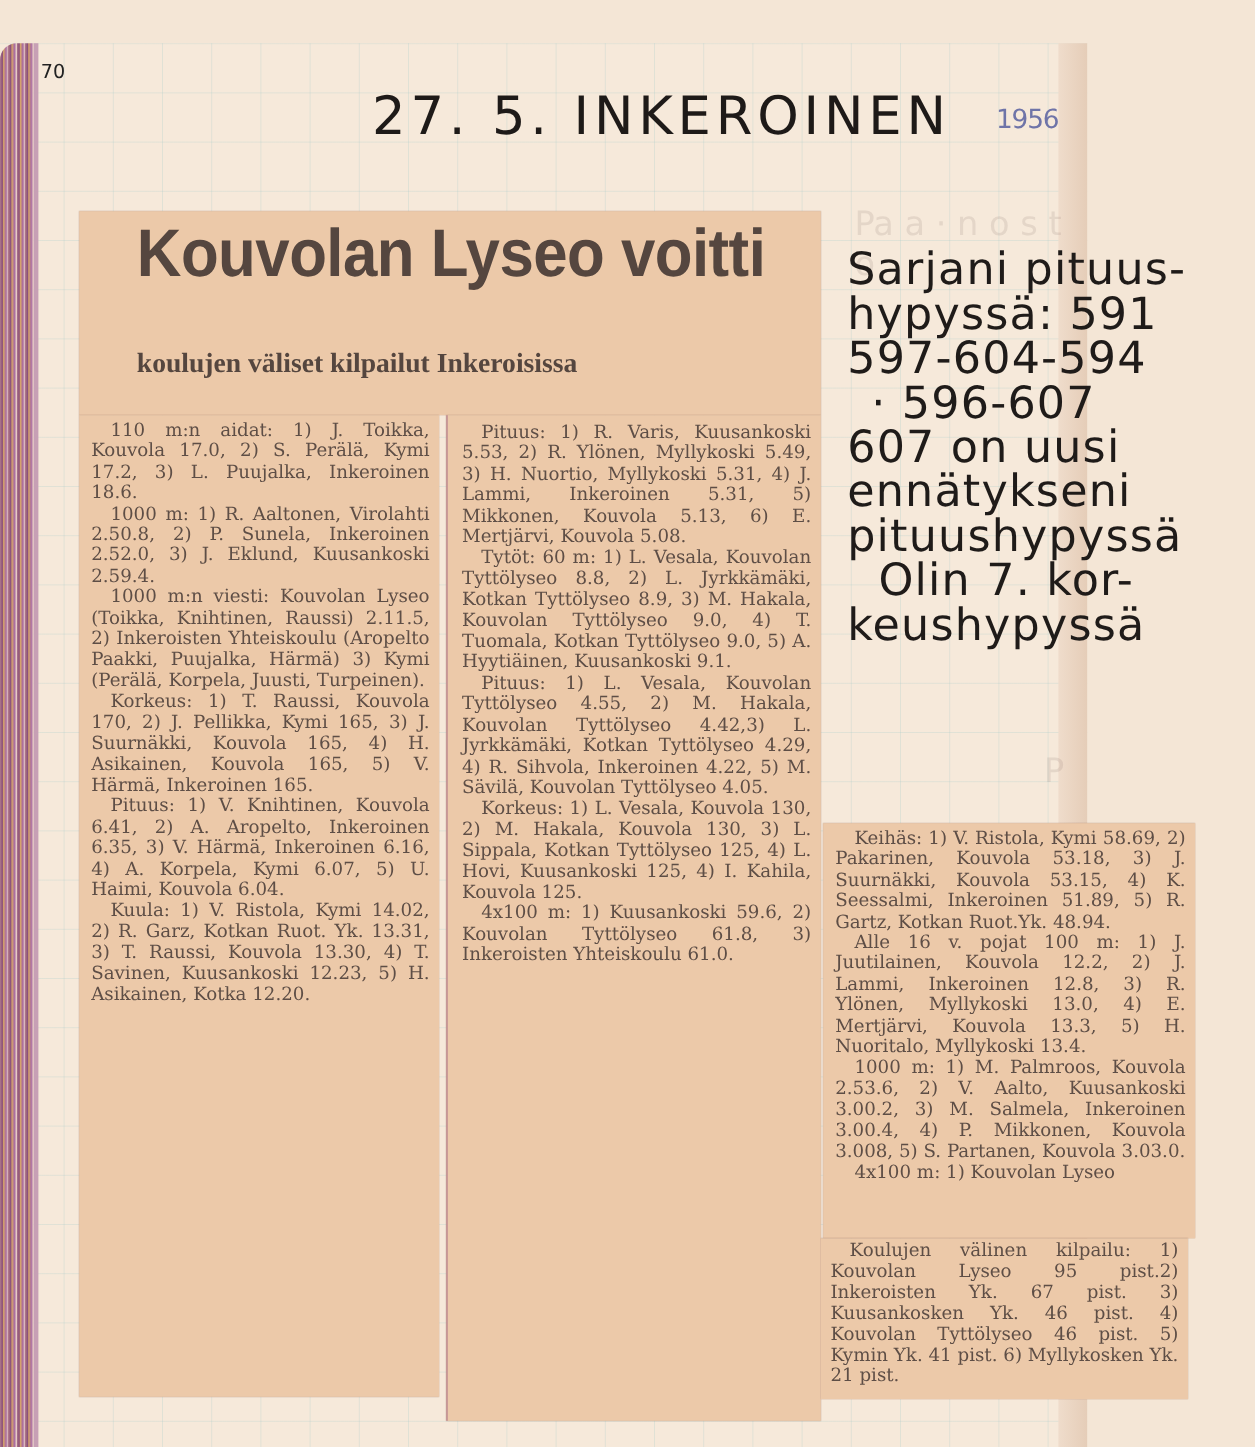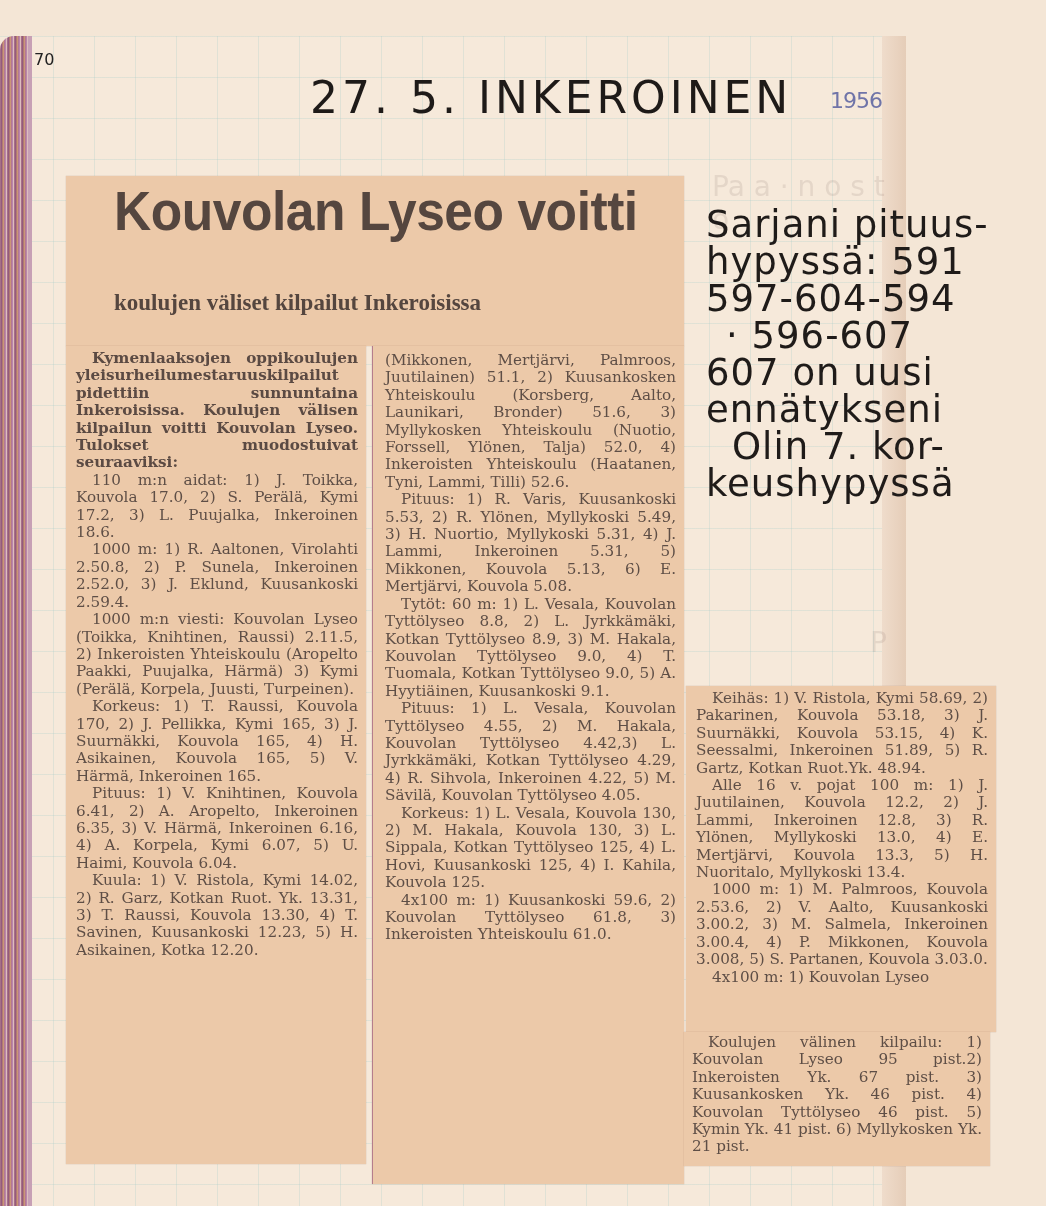--- a/index.html
+++ b/index.html
@@ -109,45 +109,44 @@
 
   <div class="ghost">Pa  a  ·  n  o  s  t  o</div>
   <div class="ghost2">P</div>
 
   <div class="clip headline-clip">
     <div class="headline">Kouvolan Lyseo voitti</div>
     <div class="subhead">koulujen väliset kilpailut Inkeroisissa</div>
   </div>
 
   <div class="clip col1">
-    <p class="lead">Kymenlaaksojen oppikoulujen yleisurheilumestaruuskilpailut pidettiin sunnuntaina Inkeroisissa. Koulujen välisen kilpailun voitti Kouvolan Lyseo. Tulokset muodostuivat seuraaviksi:</p>
     <p>110 m:n aidat: 1) J. Toikka, Kouvola 17.0, 2) S. Perälä, Kymi 17.2, 3) L. Puujalka, Inkeroinen 18.6.</p>
     <p>1000 m: 1) R. Aaltonen, Virolahti 2.50.8, 2) P. Sunela, Inkeroinen 2.52.0, 3) J. Eklund, Kuusankoski 2.59.4.</p>
     <p>1000 m:n viesti: Kouvolan Lyseo (Toikka, Knihtinen, Raussi) 2.11.5, 2) Inkeroisten Yhteiskoulu (Aropelto Paakki, Puujalka, Härmä) 3) Kymi (Perälä, Korpela, Juusti, Turpeinen).</p>
     <p>Korkeus: 1) T. Raussi, Kouvola 170, 2) J. Pellikka, Kymi 165, 3) J. Suurnäkki, Kouvola 165, 4) H. Asikainen, Kouvola 165, 5) V. Härmä, Inkeroinen 165.</p>
     <p>Pituus: 1) V. Knihtinen, Kouvola 6.41, 2) A. Aropelto, Inkeroinen 6.35, 3) V. Härmä, Inkeroinen 6.16, 4) A. Korpela, Kymi 6.07, 5) U. Haimi, Kouvola 6.04.</p>
     <p>Kuula: 1) V. Ristola, Kymi 14.02, 2) R. Garz, Kotkan Ruot. Yk. 13.31, 3) T. Raussi, Kouvola 13.30, 4) T. Savinen, Kuusankoski 12.23, 5) H. Asikainen, Kotka 12.20.</p>
   </div>
 
   <div class="clip col2">
-    <p style="text-indent:0">(Mikkonen, Mertjärvi, Palmroos, Juutilainen) 51.1, 2) Kuusankosken Yhteiskoulu (Korsberg, Aalto, Launikari, Bronder) 51.6, 3) Myllykosken Yhteiskoulu (Nuotio, Forssell, Ylönen, Talja) 52.0, 4) Inkeroisten Yhteiskoulu (Haatanen, Tyni, Lammi, Tilli) 52.6.</p>
     <p>Pituus: 1) R. Varis, Kuusankoski 5.53, 2) R. Ylönen, Myllykoski 5.49, 3) H. Nuortio, Myllykoski 5.31, 4) J. Lammi, Inkeroinen 5.31, 5) Mikkonen, Kouvola 5.13, 6) E. Mertjärvi, Kouvola 5.08.</p>
     <p>Tytöt: 60 m: 1) L. Vesala, Kouvolan Tyttölyseo 8.8, 2) L. Jyrkkämäki, Kotkan Tyttölyseo 8.9, 3) M. Hakala, Kouvolan Tyttölyseo 9.0, 4) T. Tuomala, Kotkan Tyttölyseo 9.0, 5) A. Hyytiäinen, Kuusankoski 9.1.</p>
     <p>Pituus: 1) L. Vesala, Kouvolan Tyttölyseo 4.55, 2) M. Hakala, Kouvolan Tyttölyseo 4.42,3) L. Jyrkkämäki, Kotkan Tyttölyseo 4.29, 4) R. Sihvola, Inkeroinen 4.22, 5) M. Sävilä, Kouvolan Tyttölyseo 4.05.</p>
     <p>Korkeus: 1) L. Vesala, Kouvola 130, 2) M. Hakala, Kouvola 130, 3) L. Sippala, Kotkan Tyttölyseo 125, 4) L. Hovi, Kuusankoski 125, 4) I. Kahila, Kouvola 125.</p>
     <p>4x100 m: 1) Kuusankoski 59.6, 2) Kouvolan Tyttölyseo 61.8, 3) Inkeroisten Yhteiskoulu 61.0.</p>
   </div>
 
   <div class="handnote">
     <div>Sarjani pituus-</div>
     <div>hypyssä: 591</div>
     <div>597-604-594</div>
     <div style="padding-left:20px">· 596-607</div>
     <div>607 on uusi</div>
     <div>ennätykseni</div>
+    <div>pituushypyssä</div>
     <div style="padding-left:26px">Olin 7. kor-</div>
     <div>keushypyssä</div>
   </div>
 
   <div class="clip col3a">
     <p>Keihäs: 1) V. Ristola, Kymi 58.69, 2) Pakarinen, Kouvola 53.18, 3) J. Suurnäkki, Kouvola 53.15, 4) K. Seessalmi, Inkeroinen 51.89, 5) R. Gartz, Kotkan Ruot.Yk. 48.94.</p>
     <p>Alle 16 v. pojat 100 m: 1) J. Juutilainen, Kouvola 12.2, 2) J. Lammi, Inkeroinen 12.8, 3) R. Ylönen, Myllykoski 13.0, 4) E. Mertjärvi, Kouvola 13.3, 5) H. Nuoritalo, Myllykoski 13.4.</p>
     <p>1000 m: 1) M. Palmroos, Kouvola 2.53.6, 2) V. Aalto, Kuusankoski 3.00.2, 3) M. Salmela, Inkeroinen 3.00.4, 4) P. Mikkonen, Kouvola 3.008, 5) S. Partanen, Kouvola 3.03.0.</p>
     <p>4x100 m: 1) Kouvolan Lyseo</p>
   </div>

